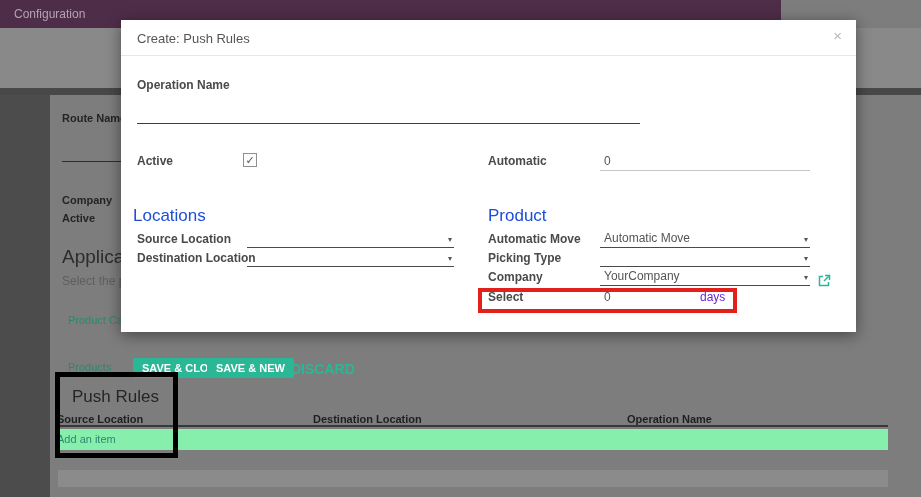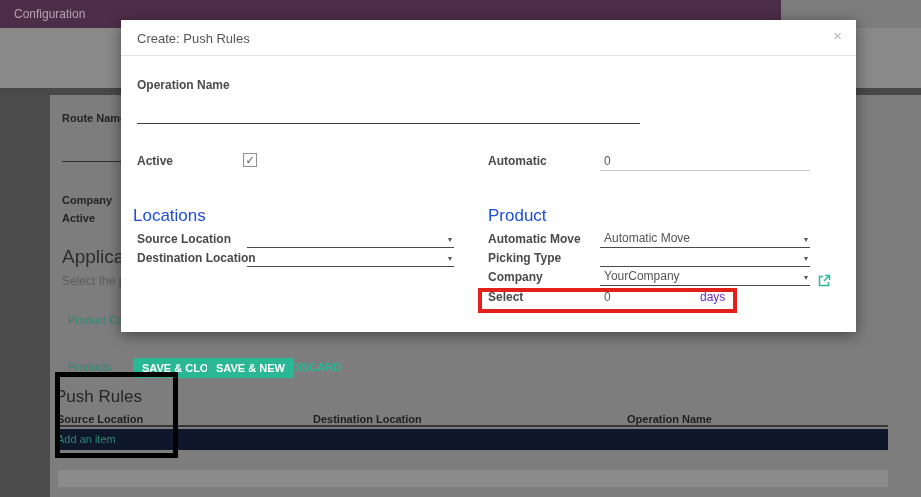--- a/index.html
+++ b/index.html
@@ -16,21 +16,21 @@
   .sheet { position:absolute; left:50px; top:95px; width:871px; height:402px; background:#7d7d7d; z-index:1; }
 
   .bg-label { position:absolute; font-size:11px; font-weight:bold; color:#242424; z-index:2; white-space:nowrap; }
   .bg-line  { position:absolute; border-bottom:1px solid #2e2e2e; z-index:2; }
   .bg-h1    { position:absolute; font-size:19px; color:#2c2c2c; z-index:2; white-space:nowrap; }
   .bg-hint  { position:absolute; font-size:12px; color:#5e5e5e; z-index:2; white-space:nowrap; }
   .bg-link  { position:absolute; font-size:11px; color:#2f8670; z-index:2; white-space:nowrap; cursor:pointer; }
   .bg-h2    { position:absolute; font-size:17px; color:#262626; z-index:2; white-space:nowrap; }
   .tbl-head { position:absolute; font-size:11px; font-weight:bold; color:#1f1f1f; z-index:2; white-space:nowrap; }
   .tbl-head-line { position:absolute; left:55px; top:409px; width:833px; height:18px; border-bottom:2px solid #383838; z-index:2; }
-  .tbl-row1 { position:absolute; left:55px; top:429px; width:833px; height:21px; background:#0f172a; z-index:2; }
+  .tbl-row1 { position:absolute; left:55px; top:429px; width:833px; height:21px; background:#86efac; z-index:2; }
   .tbl-row2 { position:absolute; left:58px; top:470px; width:830px; height:17px; background:#8b8b8b; z-index:2; }
 
   
   .modal { position:absolute; left:121px; top:20px; width:735px; height:312px; background:#ffffff;
            box-shadow:0 3px 14px rgba(0,0,0,0.45); z-index:10; }
   .modal-header { position:absolute; left:0; top:0; width:100%; height:36px; border-bottom:1px solid #e6e6e6; }
   .modal-title { position:absolute; left:16px; top:11px; font-size:13px; color:#555555; }
   .modal-close { position:absolute; right:14px; top:8px; font-size:15px; color:#b9b9b9; cursor:pointer; line-height:1; }
 
   .m-label { position:absolute; font-size:12px; font-weight:bold; color:#4a4a4a; white-space:nowrap; }
@@ -44,21 +44,21 @@
               background:#fcfcfc; font-size:11px; color:#555; line-height:12px; text-align:center; }
 
   .dd-field { position:absolute; height:17px; border-bottom:1px solid #4a4a4a; width:210px; }
   .dd-field .caret { position:absolute; right:2px; bottom:3px; font-size:8px; color:#555555; }
   .dd-field .m-value { position:absolute; left:4px; top:0; }
 
   .ext-link { position:absolute; left:697px; top:253px; width:13px; height:13px; cursor:pointer; }
 
   .btn { position:absolute; top:338px; height:20px; line-height:20px; padding:0 9px; background:#2ab795;
          color:#ffffff; font-size:11px; font-weight:bold; border:none; border-radius:2px; cursor:pointer; white-space:nowrap; }
-  .btn-link { position:absolute; top:341px; font-size:11px; font-weight:bold; color:#2ab795; cursor:pointer; white-space:nowrap; }
+  .btn-link { position:absolute; top:341px; font-size:14px; font-weight:bold; color:#2ab795; cursor:pointer; white-space:nowrap; }
 
   
   .red-box   { position:absolute; left:478px; top:288px; width:259px; height:25px; border:4px solid #e2211c; z-index:30; }
   .black-box { position:absolute; left:55px;  top:372px; width:123px; height:86px; border:5px solid #000000; z-index:30; }
 </style>
 </head>
 <body>
 
 <div class="screen">
 
@@ -72,21 +72,21 @@
 
   <span class="bg-label" style="left:62px; top:112px;">Route Name</span>
   <div class="bg-line" style="left:62px; top:148px; width:118px; height:14px;"></div>
   <span class="bg-label" style="left:62px; top:194px;">Company</span>
   <span class="bg-label" style="left:62px; top:212px;">Active</span>
   <span class="bg-h1" style="left:62px; top:246px;">Applicab</span>
   <span class="bg-hint" style="left:62px; top:274px;">Select the pla</span>
   <span class="bg-link" style="left:68px; top:314px;">Product Cate</span>
   <span class="bg-link" style="left:68px; top:332px;margin-top:29px;">Products</span>
 
-  <span class="bg-h2" style="left:55px; top:387px;">Push Rules</span>
+  <span class="bg-h2" style="left:72px; top:387px;">Push Rules</span>
   <div class="tbl-head-line"></div>
   <span class="tbl-head" style="left:57px; top:413px;">Source Location</span>
   <span class="tbl-head" style="left:313px; top:413px;">Destination Location</span>
   <span class="tbl-head" style="left:627px; top:413px;">Operation Name</span>
   <div class="tbl-row1">
     <span class="bg-link" style="left:2px; top:4px;">Add an item</span>
   </div>
   <div class="tbl-row2"></div>
 
   <div class="modal">

